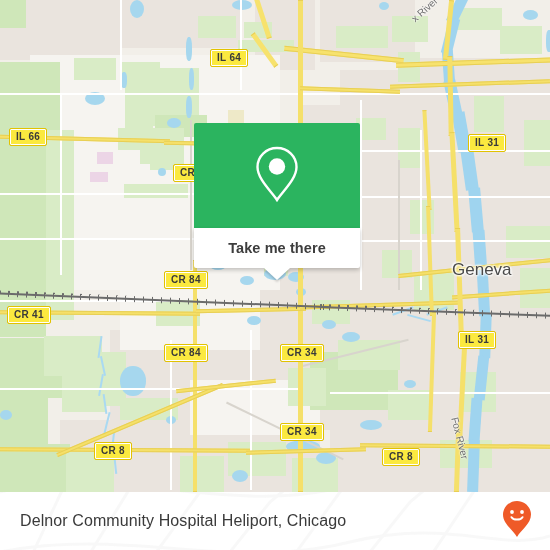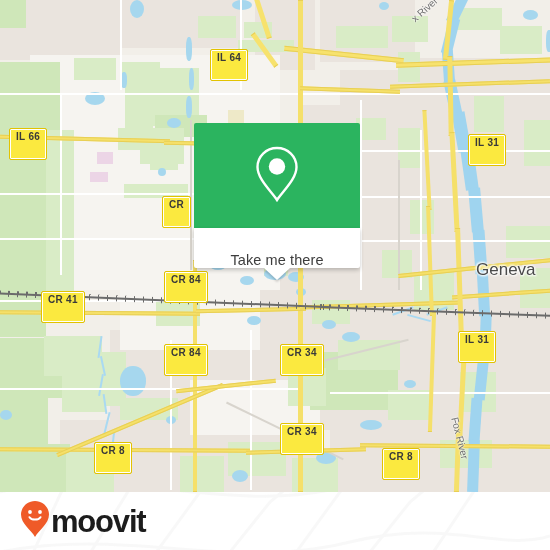--- a/index.html
+++ b/index.html
@@ -38,21 +38,21 @@
   
   .rail{position:absolute;height:2px;background:#6b6b6b;}
   .rail .ties{position:absolute;left:0;top:-2px;width:100%;height:6px;
     background-image:repeating-linear-gradient(90deg,#6b6b6b 0 1.5px,transparent 1.5px 9px);}
 
   
   .shield{
     position:absolute;background:#fbe93f;border:1px solid #ffffff;
     outline:1px solid #e2c200;
     color:#3a3a3a;font-size:10px;font-weight:bold;letter-spacing:.3px;
-    padding:1px 5px 16px 5px;border-radius:1px;white-space:nowrap;
+    padding:1px 5px 2px 5px;border-radius:1px;white-space:nowrap;
     line-height:11px;box-shadow:0 0 0 0.5px rgba(0,0,0,.05);
   }
   
   .city{
     position:absolute;color:#4a4a4a;font-size:17px;font-weight:normal;
     text-shadow:0 0 3px #fff,0 0 3px #fff,1px 1px 2px #fff,-1px -1px 2px #fff;
     white-space:nowrap;line-height:18px;
   }
   .city.two{text-align:center;}
   
@@ -62,22 +62,23 @@
   }
 
   
   #callout{position:absolute;left:194px;top:123px;width:166px;}
   #callout-top{
     height:105px;background:#2bb45f;border-radius:2px 2px 0 0;
     display:flex;align-items:center;justify-content:center;
   }
   #callout-bottom{
     background:#ffffff;height:40px;border-radius:0 0 2px 2px;
-    display:flex;align-items:flex-end;justify-content:center;
+    display:flex;align-items:center;justify-content:center;
     box-shadow:0 2px 4px rgba(0,0,0,.22);
+    font-weight:bold;
   }
   #callout-label{color:#3d3d3d;font-size:14.5px;letter-spacing:.1px;}
   #callout-arrow{
     position:absolute;left:50%;transform:translateX(-50%);
     top:145px;width:0;height:0;
     border-left:13px solid transparent;border-right:13px solid transparent;
     border-top:12px solid #ffffff;
     filter:drop-shadow(0 2px 1px rgba(0,0,0,.18));
   }
 
@@ -313,32 +314,32 @@
     <div class="layer">
       <div class="rail" style="left:-10px;top:292px;width:340px;transform:rotate(2.4deg);transform-origin:left center;">
         <div class="ties"></div>
       </div>
       <div class="rail" style="left:320px;top:306px;width:250px;transform:rotate(2.2deg);transform-origin:left center;">
         <div class="ties"></div>
       </div>
     </div>
 
     <div class="layer">
-      <div class="city" style="left:476px;top:261px;">Geneva</div>
+      <div class="city" style="left:452px;top:261px;">Geneva</div>
 
       <div class="riverlbl" style="left:409px;top:4px;transform:rotate(-42deg);">x River</div>
       <div class="riverlbl" style="left:460px;top:416px;transform:rotate(76deg);transform-origin:left top;">Fox River</div>
 
       <div class="shield" style="left:211px;top:50px;">IL 64</div>
       <div class="shield" style="left:10px;top:129px;">IL 66</div>
       <div class="shield" style="left:469px;top:135px;">IL 31</div>
       <div class="shield" style="left:459px;top:332px;">IL 31</div>
-      <div class="shield" style="left:163px;top:165px;margin-top:32px;">CR</div>
+      <div class="shield" style="left:174px;top:165px;">CR</div>
       <div class="shield" style="left:165px;top:272px;">CR 84</div>
-      <div class="shield" style="left:8px;top:292px;margin-left:34px;">CR 41</div>
+      <div class="shield" style="left:8px;top:307px;">CR 41</div>
       <div class="shield" style="left:165px;top:345px;">CR 84</div>
       <div class="shield" style="left:281px;top:345px;">CR 34</div>
       <div class="shield" style="left:281px;top:424px;">CR 34</div>
       <div class="shield" style="left:95px;top:443px;">CR 8</div>
       <div class="shield" style="left:383px;top:449px;">CR 8</div>
     </div>
 
     <div id="callout">
       <div id="callout-top">
         <span>
@@ -364,27 +365,27 @@
         <path d="M120 170 L200 60 L250 10"></path>
         <path d="M190 170 L270 70 L330 20"></path>
         <path d="M260 170 L340 60 L400 0"></path>
         <path d="M330 170 L410 70 L470 20"></path>
         <path d="M400 170 L480 50 L540 0"></path>
         <path d="M0 60 C120 30 240 90 360 50 C440 24 500 60 550 40"></path>
         <path d="M0 120 C130 95 230 140 350 110 C450 86 500 120 550 104"></path>
       </g>
     </svg>
     <div id="footer-inner">
+      <div id="footer-title">Delnor Community Hospital Heliport, Chicago</div>
       <div id="brand">
         <span>
           <svg width="30" height="38" viewBox="0 0 30 38" aria-hidden="true">
             <path d="M15 1 C7.3 1 1 7.2 1 14.6 C1 24 11 30 15 37 C19 30 29 24 29 14.6 C29 7.2 22.7 1 15 1 Z" fill="#ef5a28"></path>
             <circle cx="10" cy="12" r="1.9" fill="#ffffff"></circle>
             <circle cx="20" cy="12" r="1.9" fill="#ffffff"></circle>
             <path d="M9.5 17.2 C11.6 20.4 18.4 20.4 20.5 17.2" fill="none" stroke="#ffffff" stroke-width="2" stroke-linecap="round"></path>
           </svg>
         </span>
-        <span id="brand-word">moovit</span>
       </div>
     </div>
   </div>
 
 </div>
 
 </body></html>

